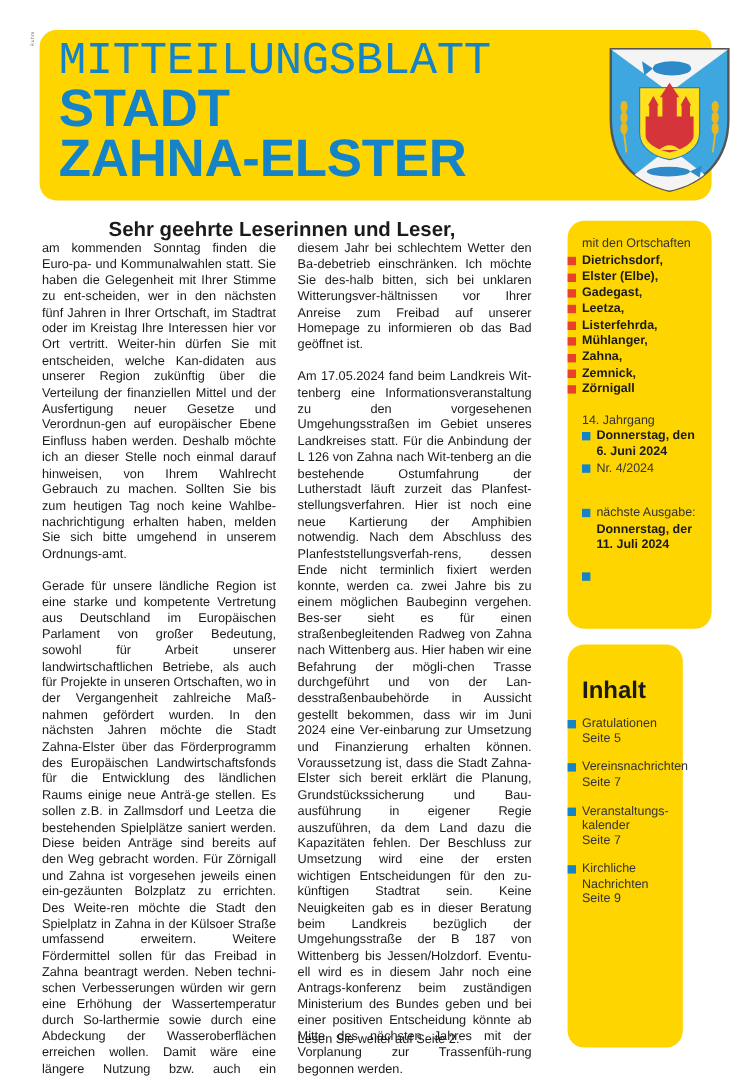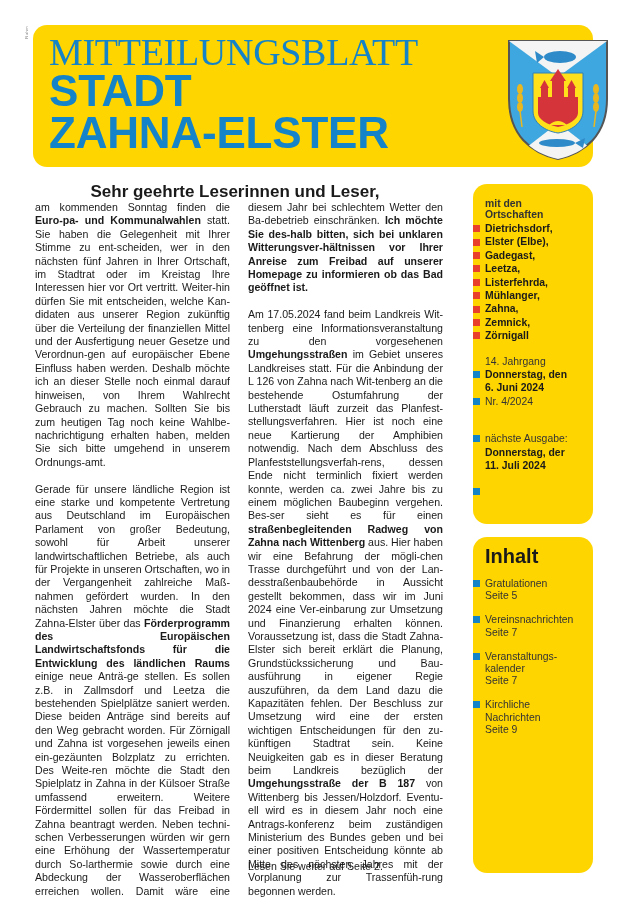--- a/index.html
+++ b/index.html
@@ -3,44 +3,44 @@
 <meta charset="utf-8">
 <style>
   * { box-sizing: border-box; margin: 0; padding: 0; }
   html, body { width: 625px; height: 897px; background: #ffffff; overflow: hidden; }
   body { position: relative; font-family: "Liberation Sans", sans-serif; color: #1a1a1a; }
 
   .side-mark { position: absolute; left: 24px; top: 26px; font-size: 4px; color: #777; writing-mode: vertical-rl; transform: rotate(180deg); letter-spacing: 0.5px; font-family: "Liberation Sans", sans-serif; }
 
   .masthead { position: absolute; left: 33px; top: 25px; width: 560px; height: 142px; background: #FFD500; border-radius: 14px; }
   .mast-title { position: absolute; left: 16px; top: 8px; color: #1583C8; line-height: 1; }
-  .mast-line1 { font-size: 38px; font-weight: 400; letter-spacing: -0.3px; display: block; font-family: Liberation Serif, serif; }
+  .mast-line1 { font-size: 38px; font-weight: 400; letter-spacing: -0.3px; display: block; font-family: Liberation Mono, monospace; }
   .mast-line2, .mast-line3 { font-size: 44px; font-weight: 700; display: block; letter-spacing: -0.2px; margin-top: -2px; font-family: "Liberation Sans", sans-serif; }
   .crest { position: absolute; left: 472px; top: 12px; width: 106px; height: 124px; }
 
   .greeting { position: absolute; left: 35px; top: 182px; width: 400px; text-align: center; font-size: 17px; font-weight: 700; color: #1a1a1a; }
 
   .col { position: absolute; top: 201px; width: 195px; font-size: 10.6px; line-height: 13.4px; text-align: justify; hyphens: manual; }
   .col1 { left: 35px; }
   .col2 { left: 248px; }
   .col p { margin-bottom: 13.4px; }
-  .col b { font-weight: 700; }
+  .col b { font-weight: 400; }
   .continue { position: absolute; left: 248px; top: 860px; font-size: 10.6px; }
 
   .side-box { position: absolute; left: 473px; background: #FFD500; border-radius: 14px; }
   .box-info { top: 184px; width: 120px; height: 340px; padding: 14px 10px 0 0; }
-  .box-toc { top: 537px; width: 120px; height: 336px; padding: 8px 8px 0 0; }
-
-  .info-head { font-size: 10.4px; color: #333; padding-left: 12px; margin-bottom: 2px; font-weight: bold; }
+  .box-toc { top: 537px; width: 96px; height: 336px; padding: 28px 8px 0 0; }
+
+  .info-head { font-size: 10.4px; color: #333; padding-left: 12px; margin-bottom: 2px; }
   .loc-item { display: flex; align-items: center; font-size: 10.4px; font-weight: 700; line-height: 13.4px; color: #1a1a1a; }
   .marker { display: inline-block; width: 7px; height: 7px; margin-right: 5px; flex-shrink: 0; }
   .marker.red { background: #E8402A; }
   .marker.blue { background: #1583C8; }
   .info-group { margin-top: 12px; }
-  .info-row { display: flex; align-items: flex-start; font-size: 10.4px; line-height: 13.4px; }
+  .info-row { display: flex; align-items: flex-start; font-size: 10.4px; line-height: 13.4px; margin-left: 12px; }
   .info-row .marker { margin-top: 3px; }
   .info-plain { padding-left: 12px; font-size: 10.4px; line-height: 13.4px; color: #333; }
   .info-bold { font-weight: 700; color: #1a1a1a; }
   .info-reg { color: #333; }
   .spacer { height: 24px; }
 
   .toc-title { font-size: 20px; font-weight: 700; color: #1a1a1a; padding-left: 12px; margin-bottom: 10px; }
   .toc-item { display: flex; align-items: flex-start; font-size: 10.4px; line-height: 12.2px; color: #333; margin-bottom: 12px; }
   .toc-item .marker { margin-top: 2px; }
 </style>

